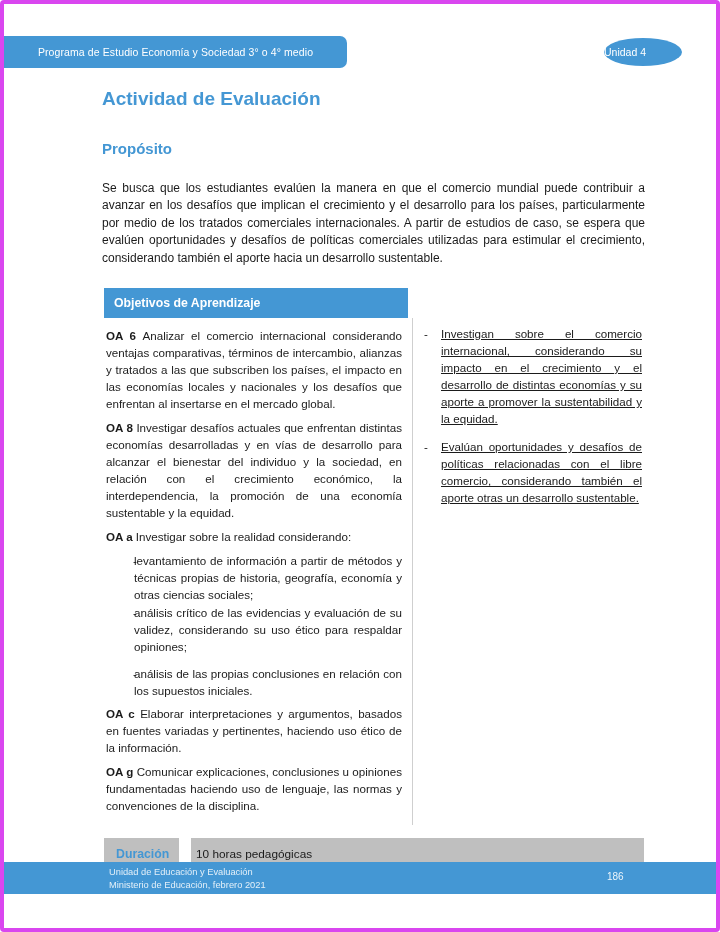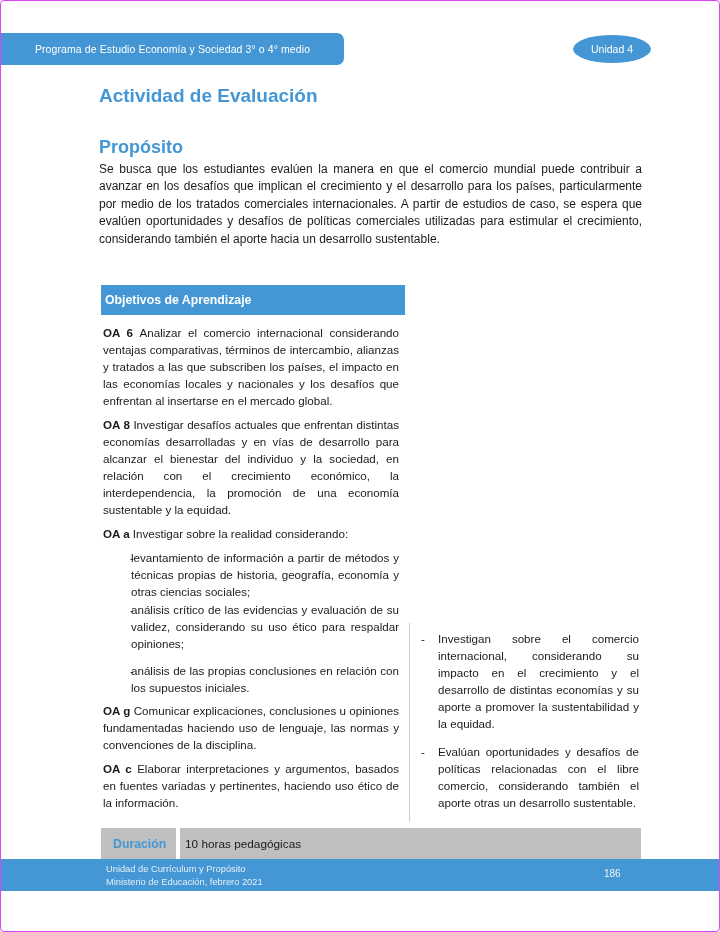--- a/index.html
+++ b/index.html
@@ -1,72 +1,72 @@
 <!DOCTYPE html>
 <html lang="es" style="--accent: #4497d4; --gray: #bfbfbf;"><head>
 <meta charset="utf-8">
 <style>
   * { margin:0; padding:0; box-sizing:border-box; }
   html,body { background:#ffffff; }
   body { font-family:"Liberation Sans","DejaVu Sans",sans-serif; color:#1b1b1b; }
   .page {
     position:relative; width:720px; height:932px; margin:0 auto;
-    background:#fff; overflow:hidden; border:1px solid #d946ef; border-radius:4px;
+    background:#fff; overflow:hidden; border:4px solid #d946ef; border-radius:4px;
   }
   
   .header-band {
     position:absolute; top:32px; left:0; width:343px; height:32px;
     background:var(--accent,#4497d4); border-radius:0 7px 7px 0;
     display:flex; align-items:center; justify-content:center;
   }
   .header-band span { color:#fff; font-size:10.5px; letter-spacing:.1px; }
   .unit-badge {
-    position:absolute; top:34px; left:572px; width:78px; height:28px;
+    position:absolute; top:34px; left:600px; width:78px; height:28px;
     background:var(--accent,#4497d4); border-radius:50%;
-    display:flex; align-items:center; justify-content:center;
+    display:flex; align-items:center; justify-content:flex-start;
     color:#fff; font-size:10.5px;
   }
   
   .page-title {
     position:absolute; top:84px; left:98px;
     font-size:19px; font-weight:bold; color:var(--accent,#4497d4);
   }
   .proposito-heading {
     position:absolute; top:136px; left:98px;
-    font-size:18px; font-weight:bold; color:var(--accent,#4497d4);
+    font-size:15px; font-weight:bold; color:var(--accent,#4497d4);
   }
   .intro {
-    position:absolute; top:160px; left:98px; width:543px;
+    position:absolute; top:176px; left:98px; width:543px;
     font-size:12px; line-height:17.4px; text-align:justify; color:#1b1b1b;
   }
   
   .table-wrap { position:absolute; top:284px; left:100px; width:540px; }
   .thead { display:flex; gap:4px; height:30px; }
   .th {
     background:var(--accent,#4497d4); color:#fff; font-weight:bold; font-size:12.3px;
-    display:flex; align-items:center; padding-left:4px;
+    display:flex; align-items:center; padding-left:10px;
   }
   .th-left { width:304px; }
   .th-right { flex:1; }
-  .tbody { display:flex;align-items:flex-end; }
+  .tbody { display:flex; }
   .col-left  { width:308px; padding:3px 10px 4px 2px; }
   .col-right { flex:1; border-left:1px solid #cfcfcf; padding:7px 2px 0 9px; }
   .col-left, .col-right { font-size:11.6px; line-height:17px; text-align:justify; }
   .oa { margin:6px 0 7px; }
   .oa b { font-weight:bold; }
   .sub-list { margin:0 0 2px; }
   .sub-bullet { display:flex; margin:1px 0; }
   .sub-bullet .dash { flex:none; width:28px; padding-left:27px; }
   .sub-bullet .txt  { flex:1; }
   .sub-bullet:last-child { margin-top:10px; }
   .ind-bullet { display:flex; margin:0 0 11px; }
   .ind-bullet .dash { flex:none; width:19px; padding-left:2px; }
-  .ind-bullet .txt  { flex:1; }
+  .ind-bullet .txt  { flex:1;text-decoration:underline; }
   
-  .duracion-row { display:flex; gap:4px; margin-top:6px; height:31px; }
+  .duracion-row { display:flex; gap:12px; margin-top:13px; height:31px; }
   .duracion-label {
     width:75px; background:var(--gray,#bfbfbf); color:var(--accent,#4497d4);
     font-weight:bold; font-size:12.3px; display:flex; align-items:center; padding-left:12px;
   }
   .duracion-value {
     flex:1; background:var(--gray,#bfbfbf); font-size:11.8px;
     display:flex; align-items:center; padding-left:5px; color:#1b1b1b;
   }
   
   .footer-band {
@@ -117,41 +117,41 @@
             </div>
             <div class="sub-bullet">
               <span class="dash">-</span>
               <span class="txt">análisis crítico de las evidencias y evaluación de su validez, considerando su uso ético para respaldar opiniones;</span>
             </div>
             <div class="sub-bullet">
               <span class="dash">-</span>
               <span class="txt">análisis de las propias conclusiones en relación con los supuestos iniciales.</span>
             </div>
           </div>
+          <p class="oa"><b>OA c </b>Elaborar interpretaciones y argumentos, basados en fuentes variadas y pertinentes, haciendo uso ético de la información.</p>
           <p class="oa"><b>OA g </b>Comunicar explicaciones, conclusiones u opiniones fundamentadas haciendo uso de lenguaje, las normas y convenciones de la disciplina.</p>
-          <p class="oa"><b>OA c </b>Elaborar interpretaciones y argumentos, basados en fuentes variadas y pertinentes, haciendo uso ético de la información.</p>
         </div>
       <div class="col-right" id="indicadores-col">
           <div class="ind-bullet">
             <span class="dash">-</span>
             <span class="txt">Investigan sobre el comercio internacional, considerando su impacto en el crecimiento y el desarrollo de distintas economías y su aporte a promover la sustentabilidad y la equidad.</span>
           </div>
           <div class="ind-bullet">
             <span class="dash">-</span>
             <span class="txt">Evalúan oportunidades y desafíos de políticas relacionadas con el libre comercio, considerando también el aporte otras un desarrollo sustentable.</span>
           </div>
         </div>
     </div>
     <div class="duracion-row">
       <div class="duracion-label">Duración</div>
       <div class="duracion-value">10 horas pedagógicas</div>
     </div>
   </div>
 
   <div class="footer-band">
     <div class="footer-left">
-      <div>Unidad de Currículum y Propósito</div>
+      <div>Unidad de Educación y Evaluación</div>
       <div>Ministerio de Educación, febrero 2021</div>
     </div>
     <div class="page-number">186</div>
   </div>
 
 </div>
 
 </body></html>

